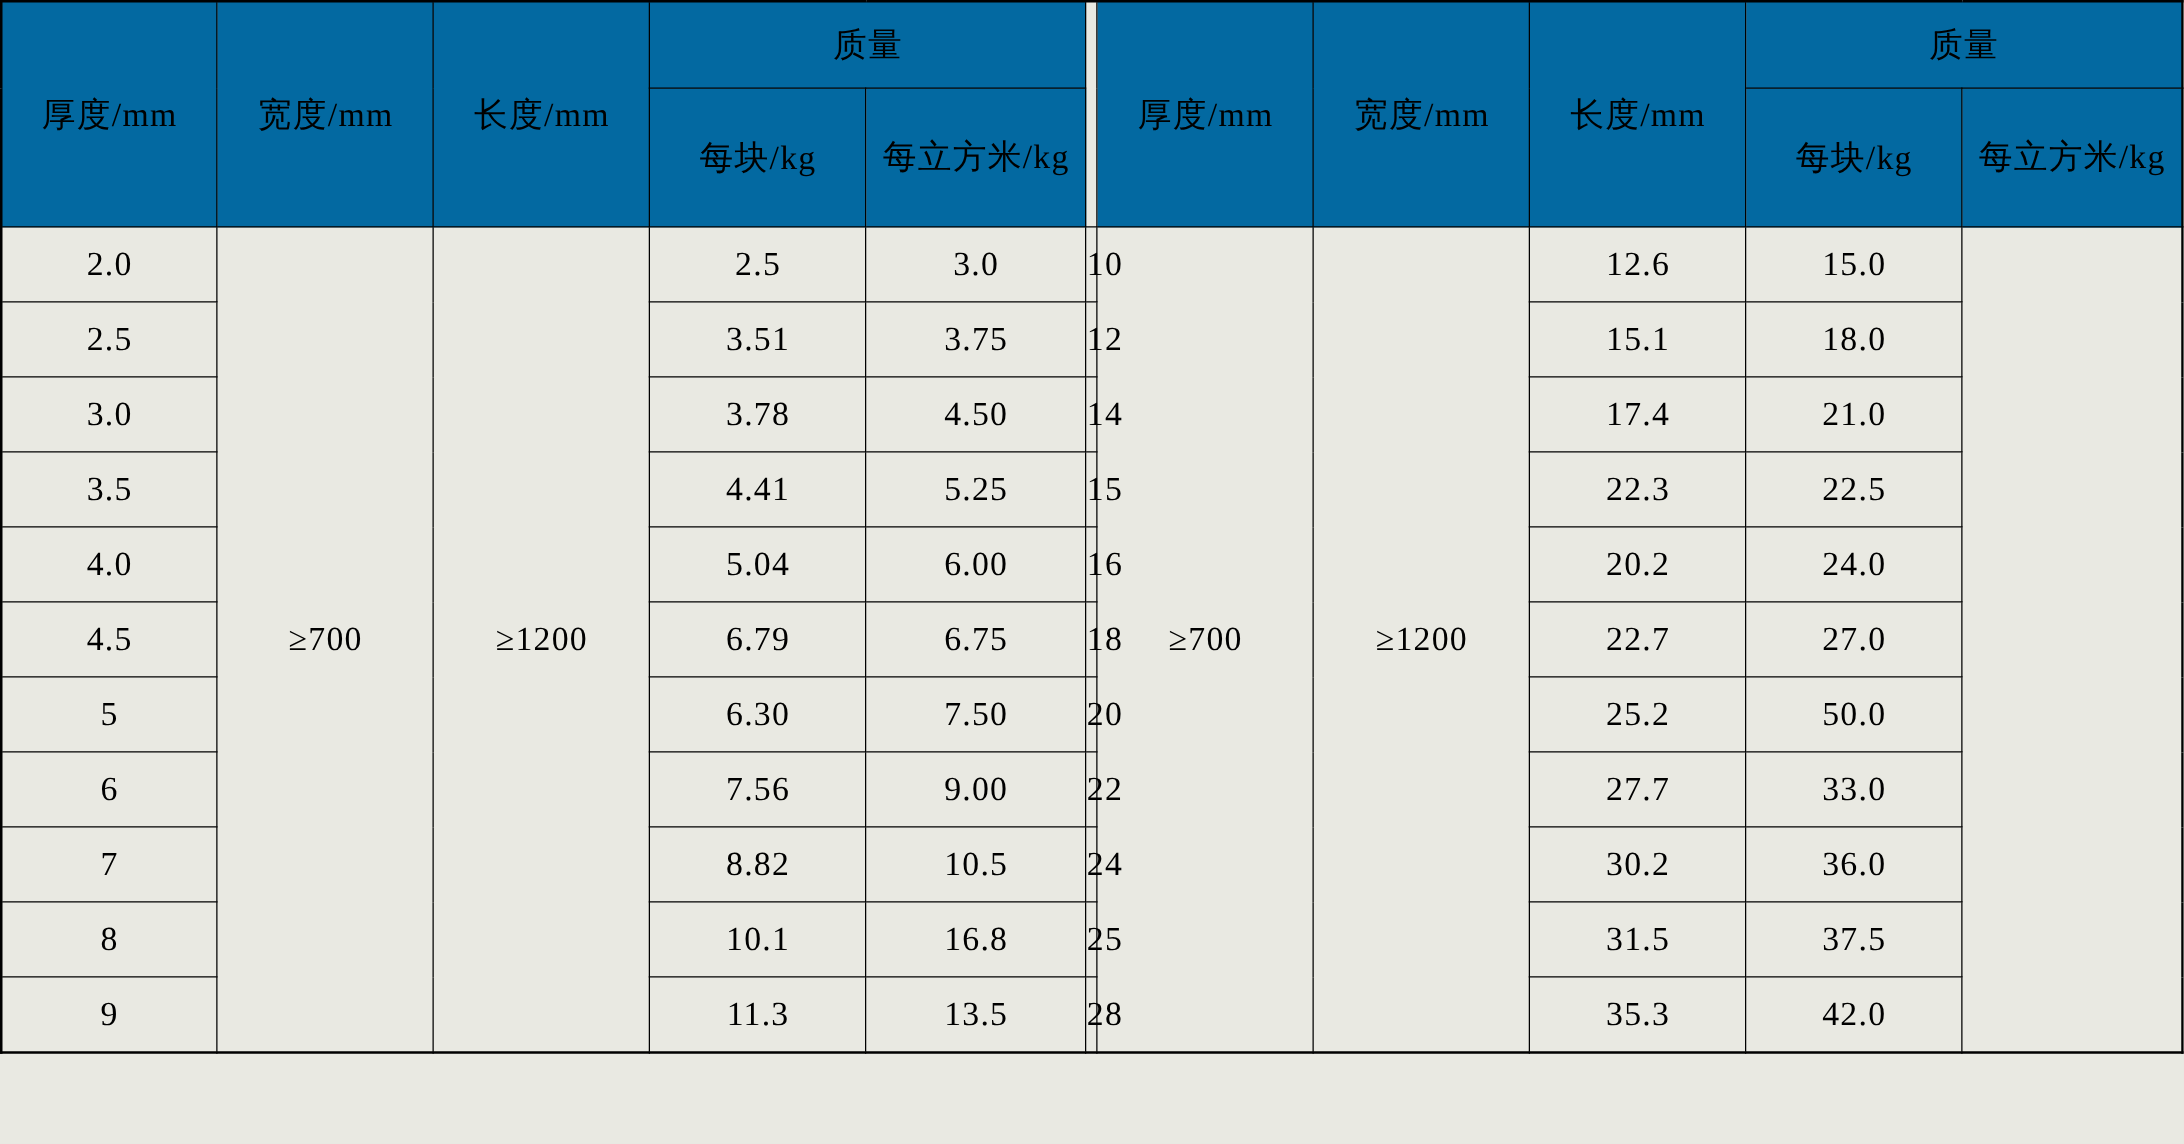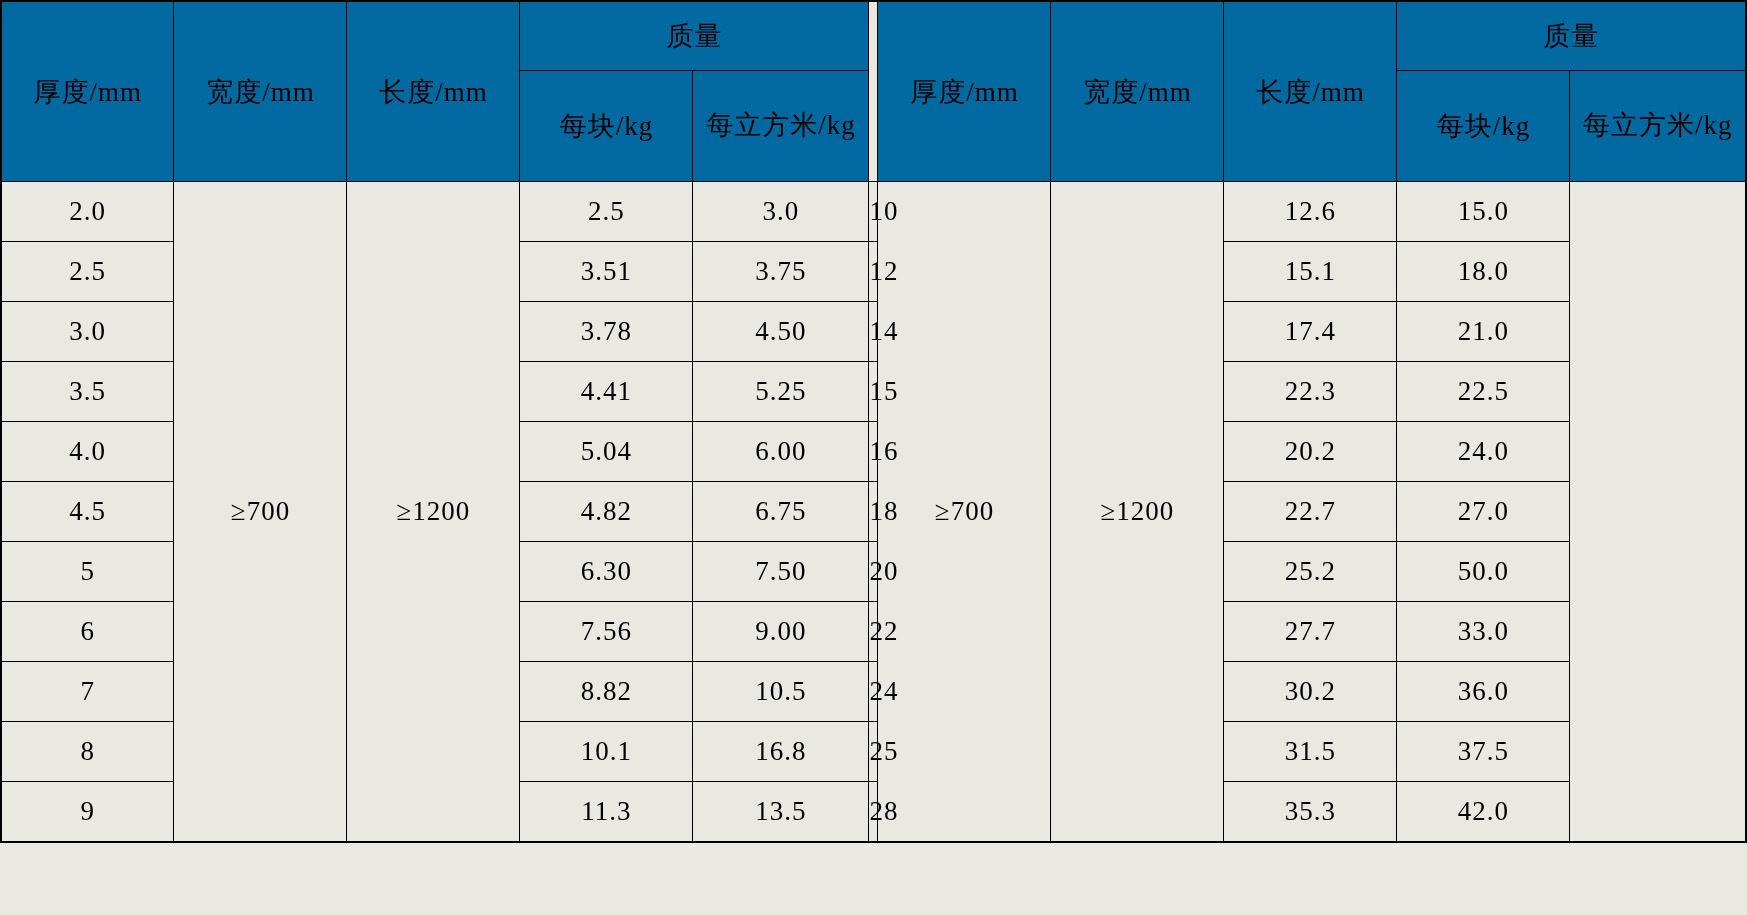--- a/index.html
+++ b/index.html
@@ -155,21 +155,21 @@
       <tr>
         <td>4.0</td>
         <td>5.04</td>
         <td>6.00</td>
         <td>16</td>
         <td>20.2</td>
         <td>24.0</td>
       </tr>
       <tr>
         <td>4.5</td>
-        <td>4.82</td>
+        <td>6.79</td>
         <td>6.75</td>
         <td>18</td>
         <td>22.7</td>
         <td>27.0</td>
       </tr>
       <tr>
         <td>5</td>
         <td>6.30</td>
         <td>7.50</td>
         <td>20</td>

